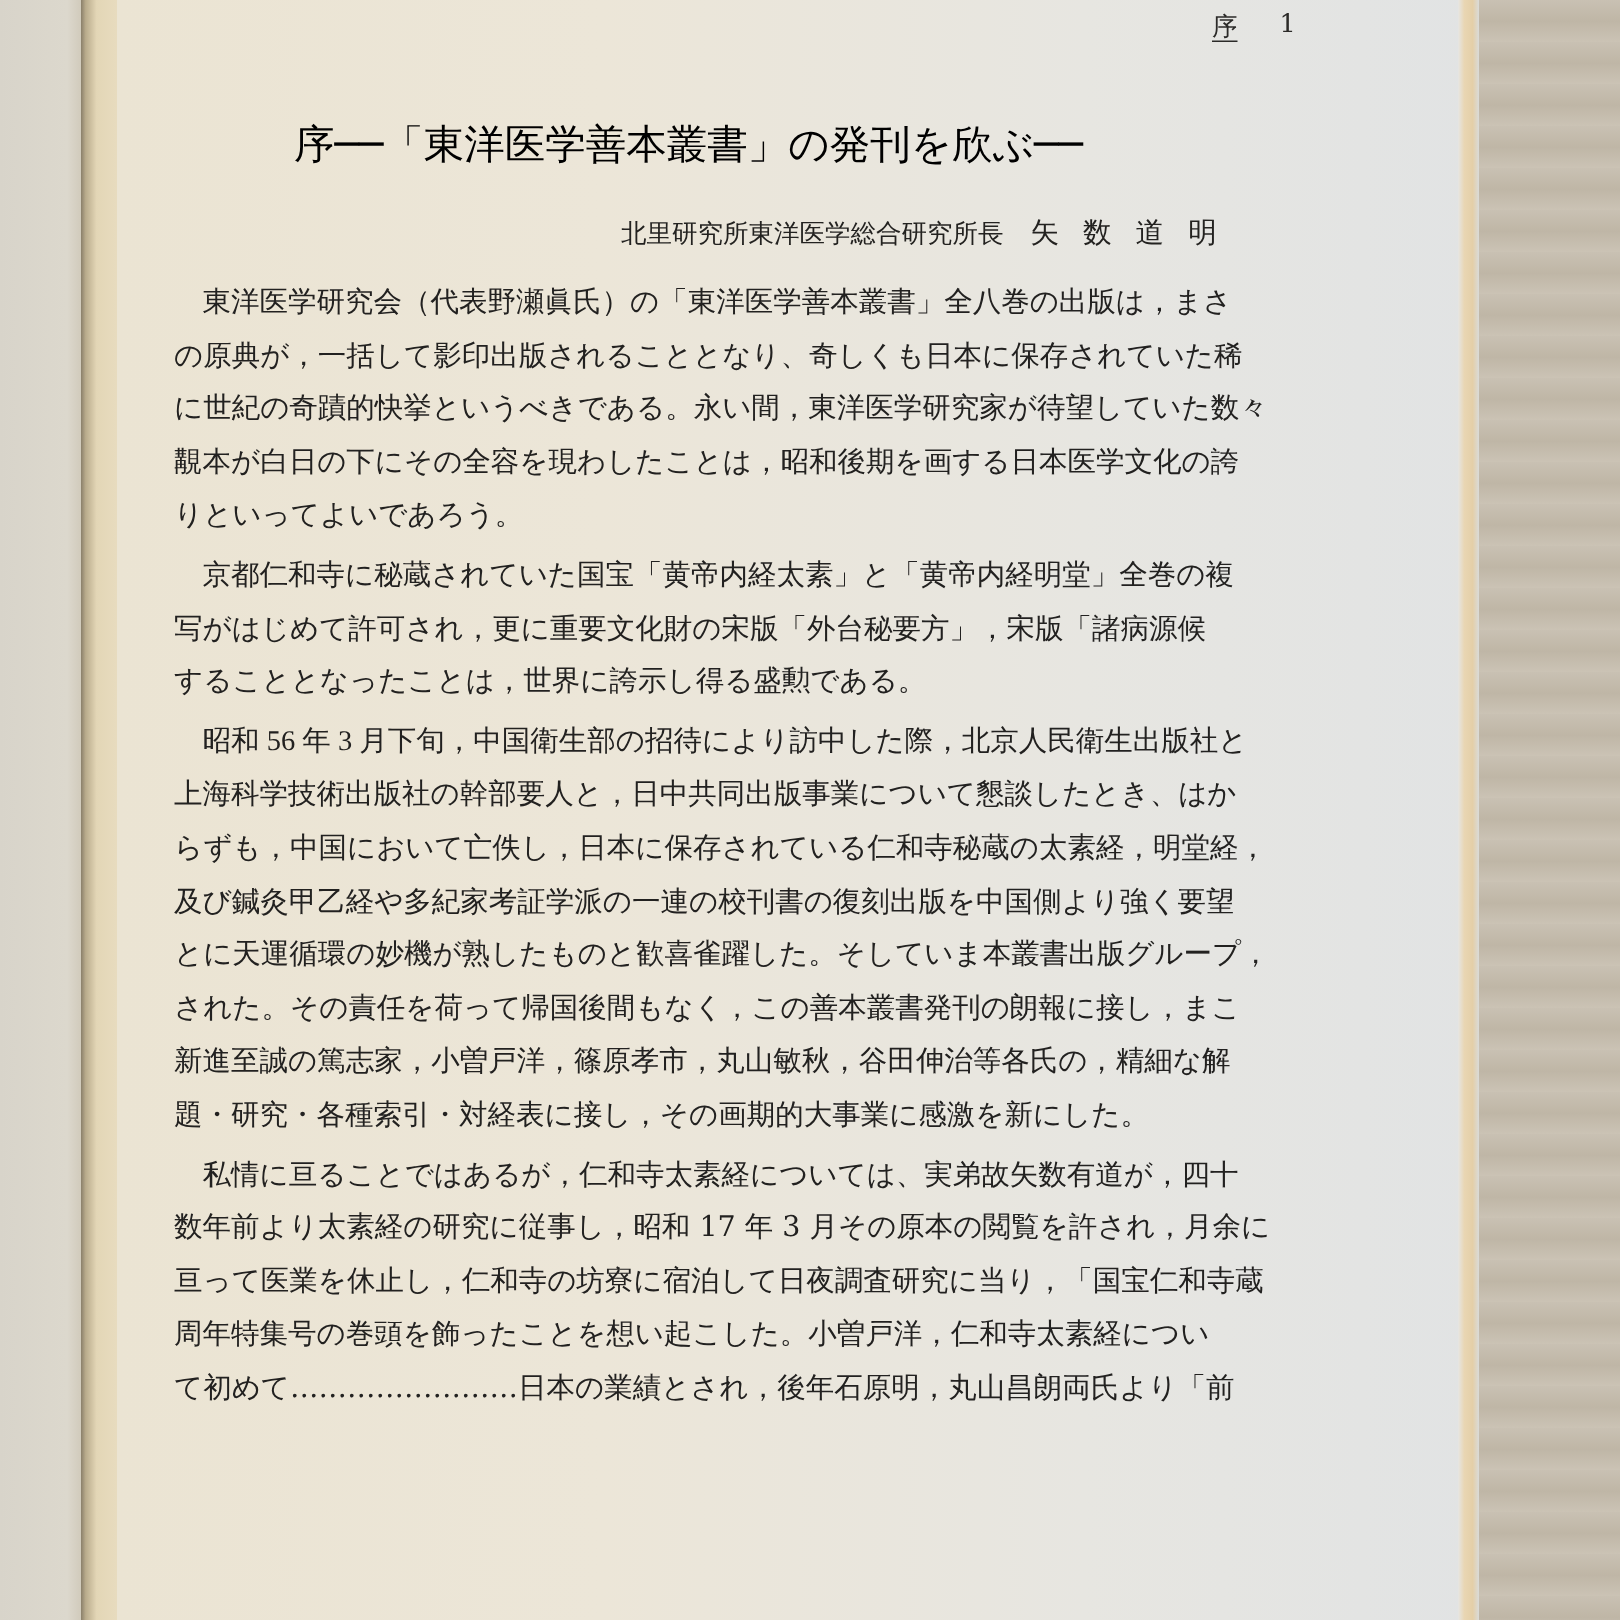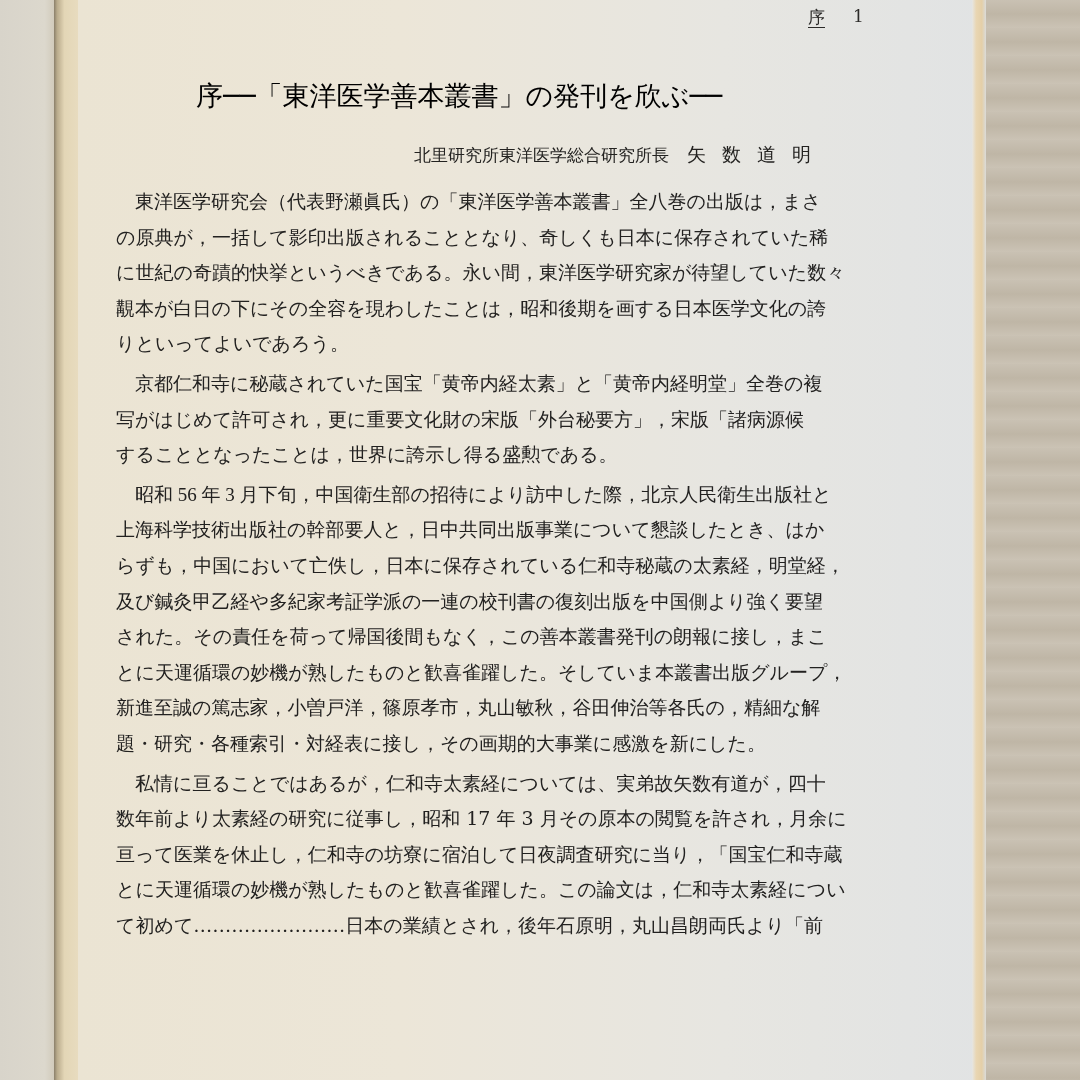--- a/index.html
+++ b/index.html
@@ -82,26 +82,26 @@
     <span class="line indent">京都仁和寺に秘蔵されていた国宝「黄帝内経太素」と「黄帝内経明堂」全巻の複</span>
     <span class="line">写がはじめて許可され，更に重要文化財の宋版「外台秘要方」，宋版「諸病源候</span>
     <span class="line">することとなったことは，世界に誇示し得る盛勲である。</span>
   </div>
   <div class="para-gap"></div>
   <div>
     <span class="line indent">昭和 56 年 3 月下旬，中国衛生部の招待により訪中した際，北京人民衛生出版社と</span>
     <span class="line">上海科学技術出版社の幹部要人と，日中共同出版事業について懇談したとき、はか</span>
     <span class="line">らずも，中国において亡佚し，日本に保存されている仁和寺秘蔵の太素経，明堂経，</span>
     <span class="line">及び鍼灸甲乙経や多紀家考証学派の一連の校刊書の復刻出版を中国側より強く要望</span>
+    <span class="line">とに天運循環の妙機が熟したものと歓喜雀躍した。そしていま本叢書出版グループ，</span>
     <span class="line">された。その責任を荷って帰国後間もなく，この善本叢書発刊の朗報に接し，まこ</span>
-    <span class="line">とに天運循環の妙機が熟したものと歓喜雀躍した。そしていま本叢書出版グループ，</span>
     <span class="line">新進至誠の篤志家，小曽戸洋，篠原孝市，丸山敏秋，谷田伸治等各氏の，精細な解</span>
     <span class="line">題・研究・各種索引・対経表に接し，その画期的大事業に感激を新にした。</span>
   </div>
   <div class="para-gap"></div>
   <div>
     <span class="line indent">私情に亘ることではあるが，仁和寺太素経については、実弟故矢数有道が，四十</span>
     <span class="line">数年前より太素経の研究に従事し，昭和 17 年 3 月その原本の閲覧を許され，月余に</span>
     <span class="line">亘って医業を休止し，仁和寺の坊寮に宿泊して日夜調査研究に当り，「国宝仁和寺蔵</span>
-    <span class="line">とに天運循環の妙機が熟したものと歓喜雀躍した。この論文は，仁和寺太素経につい</span>
+    <span class="line">周年特集号の巻頭を飾ったことを想い起こした。小曽戸洋，仁和寺太素経につい</span>
     <span class="line">て初めて……………………日本の業績とされ，後年石原明，丸山昌朗両氏より「前</span>
   </div>
 </div>
 
 </body></html>

